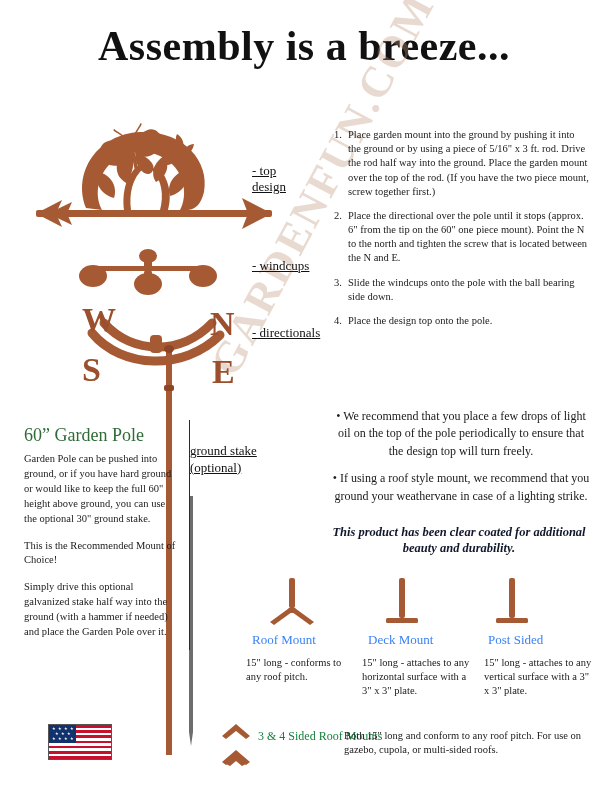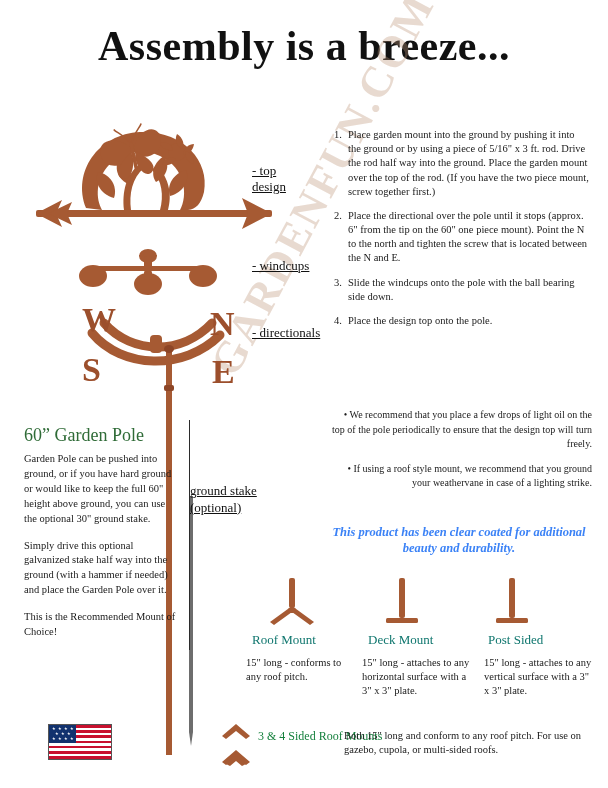--- a/index.html
+++ b/index.html
@@ -38,30 +38,30 @@
   .instr-list {
     position:absolute; top:128px; left:334px; width:256px;
     font-size:10.5px; line-height:1.35;
   }
   .instr-item { margin-bottom:10px; display:flex; }
   .instr-num { width:14px; flex:0 0 14px; }
   .instr-txt { flex:1 1 auto; }
 
   .bullets {
     position:absolute; top:408px; left:330px; width:262px;
-    font-size:10px; line-height:1.45; text-align:right;
+    font-size:12px; line-height:1.45; text-align:center;
   }
   .bullet { margin-bottom:10px; }
 
   .coated {
     position:absolute; top:524px; left:326px; width:266px;
     text-align:center;
     font-style:italic; font-weight:bold;
     font-size:12.5px; line-height:1.3;
-    color:#3b82f6;
+    color:#0f172a;
   }
 
   
   .pole-title {
     position:absolute; top:425px; left:24px;
     font-size:18px; color:#2f6b37; font-weight:normal;
   }
   .pole-body {
     position:absolute; top:452px; left:24px; width:152px;
     font-size:10.5px; line-height:1.42;
@@ -72,21 +72,21 @@
   .callout {
     position:absolute;
     font-size:13px;
     color:#111;
     text-decoration:underline;
   }
 
   
   .mount-name {
     position:absolute;
-    font-size:13px; color:#0f766e;
+    font-size:13px; color:#3b82f6;
   }
   .mount-desc {
     position:absolute;
     font-size:10.5px; line-height:1.35;
   }
   .sided-title {
     position:absolute; left:258px; top:729px;
     font-size:12px; color:#15803d; line-height:1.3;
   }
   .sided-desc {
@@ -233,21 +233,21 @@
     <svg width="10" height="250" viewBox="0 0 10 250">
       <rect x="3" y="0" width="4" height="236" fill="#6d6d6d"></rect>
       <polygon points="3,236 7,236 5,250" fill="#6d6d6d"></polygon>
     </svg>
   </div>
   <div class="vline" style="left:189px; top:420px; height:230px;"></div>
 
   <div class="callout" style="left:252px; top:163px; width:60px;">- top design</div>
   <div class="callout" style="left:252px; top:258px;">- windcups</div>
   <div class="callout" style="left:252px; top:325px;">- directionals</div>
-  <div class="callout" style="left:190px; top:443px; width:90px; line-height:1.3;margin-top:40px;">ground stake (optional)</div>
+  <div class="callout" style="left:190px; top:443px; width:90px; line-height:1.3;">ground stake (optional)</div>
 
 
   <div class="instr-list">
     <div class="instr-item">
       <span class="instr-num">1.</span>
       <span class="instr-txt">Place garden mount into the ground by pushing it into the ground or by using a piece of 5/16" x 3 ft. rod. Drive the rod half way into the ground.  Place the garden mount over the top of the rod. (If you have the two piece mount, screw together first.)</span>
     </div>
     <div class="instr-item">
       <span class="instr-num">2.</span>
       <span class="instr-txt">Place the directional over the pole until it stops (approx. 6" from the tip on the 60"  one piece mount). Point the N to the north and tighten the screw that is located between the N and E.</span>
@@ -265,22 +265,22 @@
   <div class="bullets">
     <div class="bullet">• We recommend that you place a few drops of light oil on the top of the pole periodically to ensure that the design top will turn freely.</div>
     <div class="bullet">• If using a roof style mount, we recommend that you ground your weathervane in case of a lighting strike.</div>
   </div>
 
   <div class="coated">This product has been clear coated for additional beauty and durability.</div>
 
   <div class="pole-title">60” Garden Pole</div>
   <div class="pole-body">
     <p>Garden Pole can be pushed into ground, or if you have hard ground or would like to keep the full 60" height above ground, you can use the optional 30" ground stake.</p>
+    <p>This is the Recommended Mount of Choice!</p>
     <p>Simply drive this optional galvanized stake half way into the ground (with a hammer if needed) and place the Garden Pole over it.</p>
-    <p>This is the Recommended Mount of Choice!</p>
   </div>
 
   <div class="art" style="left:264px; top:578px;">
     <svg width="56" height="48" viewBox="0 0 56 48">
       <g fill="#a65a33">
         <rect x="25" y="0" width="6" height="30" rx="2"></rect>
         <path d="M28,28 L6,44 L10,47 L28,34 L46,47 L50,44 Z"></path>
         <rect x="24" y="30" width="8" height="5" rx="2"></rect>
       </g>
     </svg>

